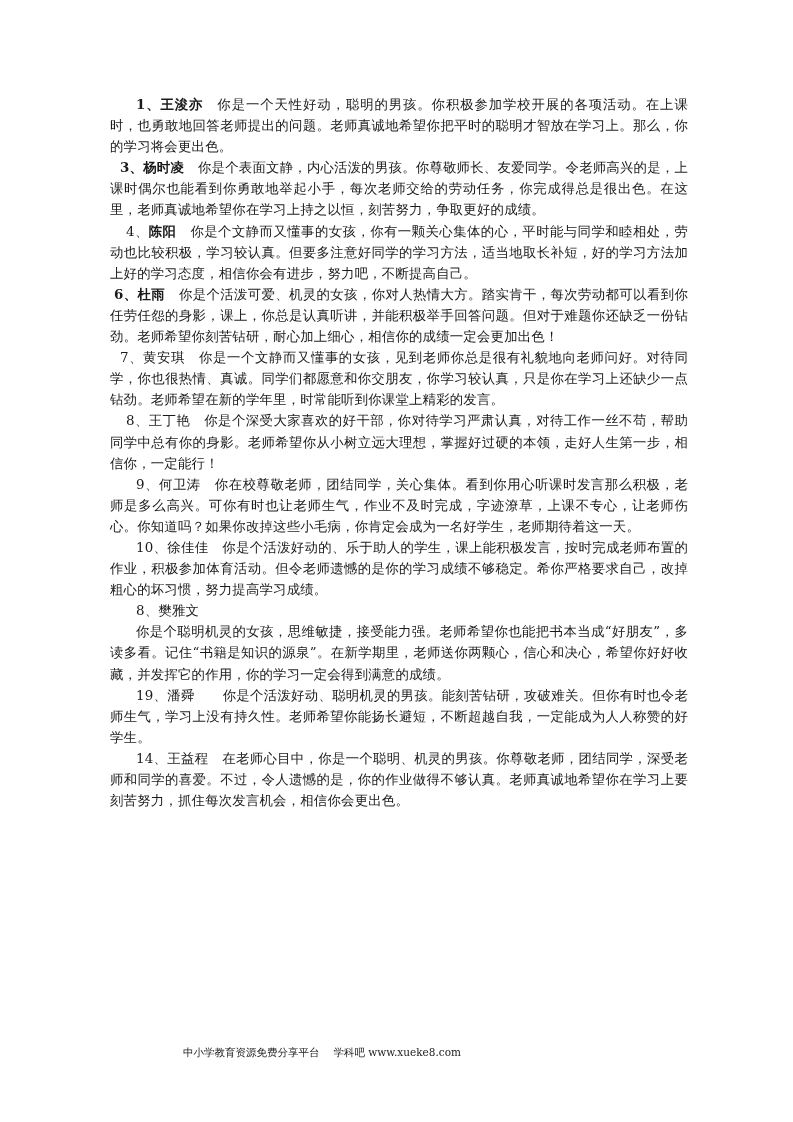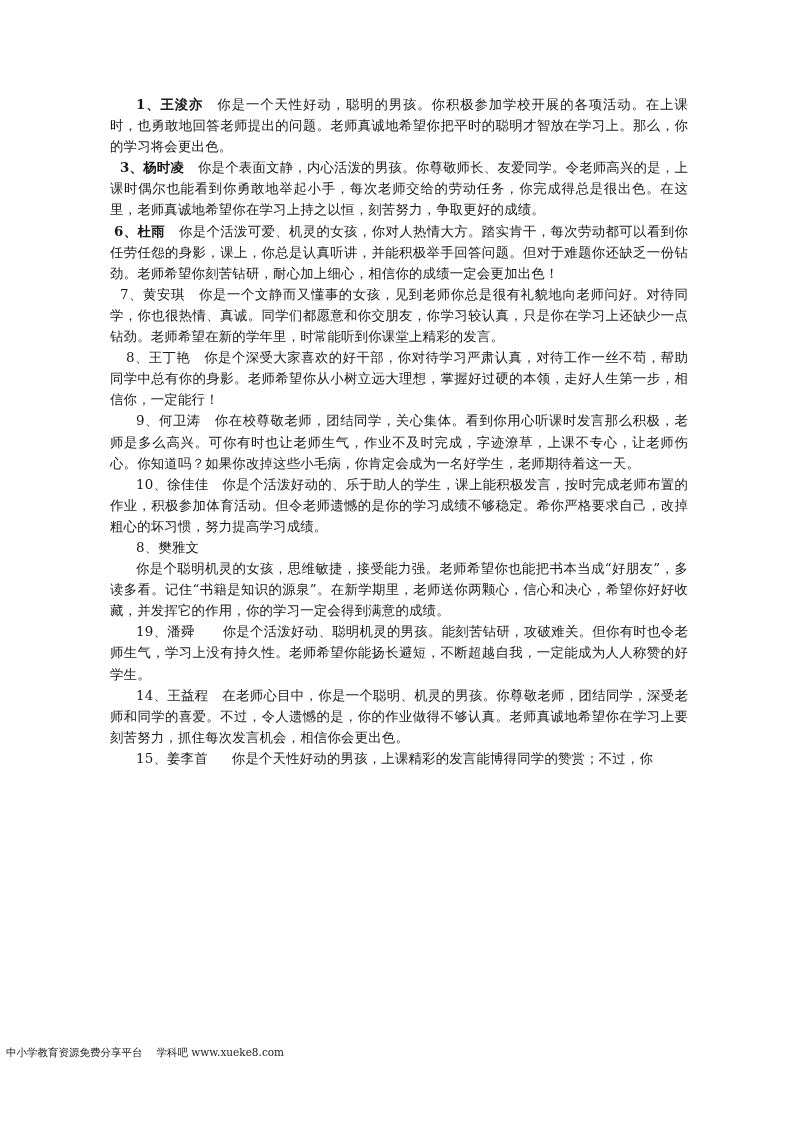--- a/index.html
+++ b/index.html
@@ -3,33 +3,36 @@
 <meta charset="utf-8">
 <style>
   html, body { margin: 0; padding: 0; background: #ffffff; }
   body { width: 793px; height: 1122px; position: relative; overflow: hidden;
          font-family: "DejaVu Serif", "Liberation Serif", serif; color: #1a1a1a; }
   .page { position: absolute; left: 110px; top: 94px; width: 578px; }
   .para { font-size: 13.4px; line-height: 21.1px; margin: 0; text-align: justify;
           text-justify: inter-character; letter-spacing: 0.2px; }
   .name { margin-right: 14px; margin-top: 18px; }
   .bold { font-weight: bold; }
-  .footer { position: absolute; top: 1046px; left: 0; width: 644px; text-align: left;
-            font-size: 10.5px; color: #222; padding-left: 6px; }
+  .footer { position: absolute; top: 1046px; left: 0; width: 644px; text-align: center;
+            font-size: 10.5px; color: #222; }
   .footer .gap { display: inline-block; width: 14px; }
 </style>
 </head>
 <body>
 
 <div class="page">
   <p class="para" style="text-indent:26px">
     <span class="bold">1、</span><span class="bold name">王浚亦</span><span>你是一个天性好动，聪明的男孩。你积极参加学校开展的各项活动。在上课时，也勇敢地回答老师提出的问题。老师真诚地希望你把平时的聪明才智放在学习上。那么，你的学习将会更出色。</span>
   </p>
   <p class="para" style="text-indent:10px">
     <span class="bold">3、</span><span class="bold name">杨时凌</span><span>你是个表面文静，内心活泼的男孩。你尊敬师长、友爱同学。令老师高兴的是，上课时偶尔也能看到你勇敢地举起小手，每次老师交给的劳动任务，你完成得总是很出色。在这里，老师真诚地希望你在学习上持之以恒，刻苦努力，争取更好的成绩。</span>
+  </p>
+  <p class="para" style="text-indent:16px">
+    <span>4、</span><span class="bold name">陈阳</span><span>你是个文静而又懂事的女孩，你有一颗关心集体的心，平时能与同学和睦相处，劳动也比较积极，学习较认真。但要多注意好同学的学习方法，适当地取长补短，好的学习方法加上好的学习态度，相信你会有进步，努力吧，不断提高自己。</span>
   </p>
   <p class="para" style="text-indent:4px">
     <span class="bold">6、</span><span class="bold name">杜雨</span><span>你是个活泼可爱、机灵的女孩，你对人热情大方。踏实肯干，每次劳动都可以看到你任劳任怨的身影，课上，你总是认真听讲，并能积极举手回答问题。但对于难题你还缺乏一份钻劲。老师希望你刻苦钻研，耐心加上细心，相信你的成绩一定会更加出色！</span>
   </p>
   <p class="para" style="text-indent:10px">
     <span>7、</span><span class="name">黄安琪</span><span>你是一个文静而又懂事的女孩，见到老师你总是很有礼貌地向老师问好。对待同学，你也很热情、真诚。同学们都愿意和你交朋友，你学习较认真，只是你在学习上还缺少一点钻劲。老师希望在新的学年里，时常能听到你课堂上精彩的发言。</span>
   </p>
   <p class="para" style="text-indent:16px">
     <span>8、</span><span class="name">王丁艳</span><span>你是个深受大家喜欢的好干部，你对待学习严肃认真，对待工作一丝不苟，帮助同学中总有你的身影。老师希望你从小树立远大理想，掌握好过硬的本领，走好人生第一步，相信你，一定能行！</span>
   </p>
@@ -44,20 +47,17 @@
   </p>
   <p class="para" style="text-indent:26px">
     <span>你是个聪明机灵的女孩，思维敏捷，接受能力强。老师希望你也能把书本当成“好朋友”，多读多看。记住“书籍是知识的源泉”。在新学期里，老师送你两颗心，信心和决心，希望你好好收藏，并发挥它的作用，你的学习一定会得到满意的成绩。</span>
   </p>
   <p class="para" style="text-indent:26px">
     <span>19、</span><span class="name" style="margin-right:28px">潘舜</span><span>你是个活泼好动、聪明机灵的男孩。能刻苦钻研，攻破难关。但你有时也令老师生气，学习上没有持久性。老师希望你能扬长避短，不断超越自我，一定能成为人人称赞的好学生。</span>
   </p>
   <p class="para" style="text-indent:26px">
     <span>14、</span><span class="name">王益程</span><span>在老师心目中，你是一个聪明、机灵的男孩。你尊敬老师，团结同学，深受老师和同学的喜爱。不过，令人遗憾的是，你的作业做得不够认真。老师真诚地希望你在学习上要刻苦努力，抓住每次发言机会，相信你会更出色。</span>
   </p>
-  <p class="para" style="text-indent:26px">
-    <span>15、</span><span class="name" style="margin-right:24px">姜李首</span><span>你是个天性好动的男孩，上课精彩的发言能博得同学的赞赏；不过，你</span>
-  </p>
 </div>
 
 <div class="footer">
   <span>中小学教育资源免费分享平台</span><span class="gap"></span><span>学科吧 www.xueke8.com</span>
 </div>
 
 </body></html>

